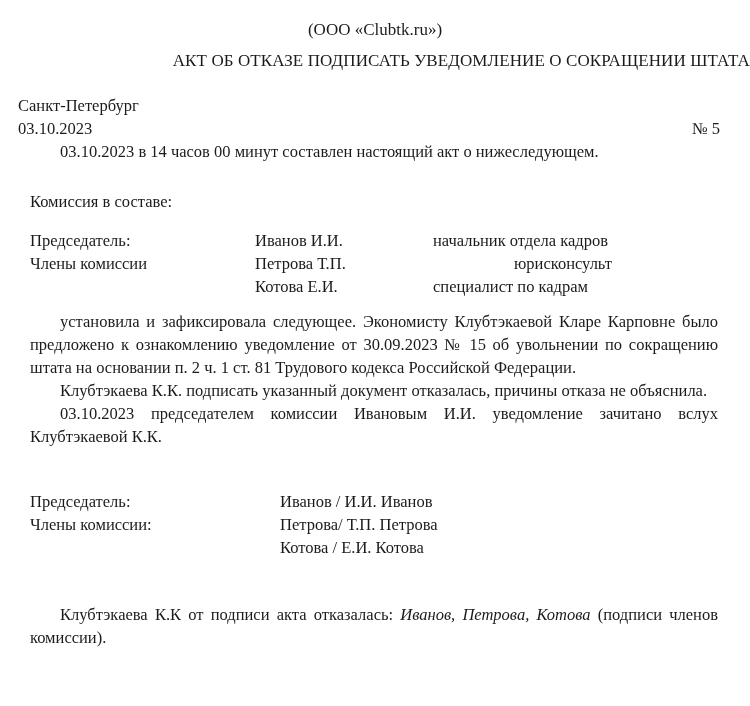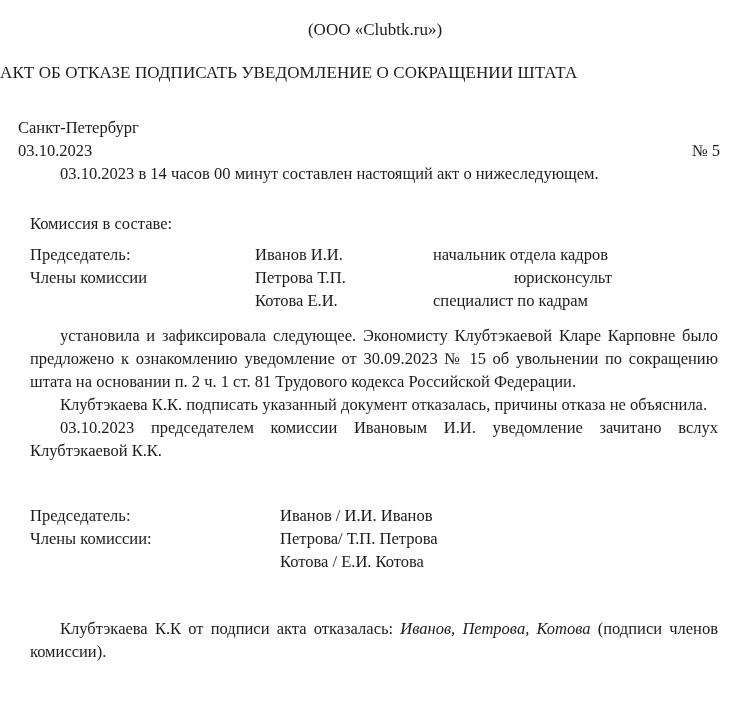--- a/index.html
+++ b/index.html
@@ -28,30 +28,30 @@
     font-size: 17px;
     line-height: 24px;
     padding-top: 18px;
   }
   .org-header .line2 {
     display: block;
   }
 
   
   .doc-title {
-    text-align: left;
+    text-align: right;
     font-size: 17px;
     line-height: 22px;
-    margin-top: 20px;
+    margin-top: 8px;
     letter-spacing: 0.1px;
   }
 
   
   .meta-block {
-    margin-top: 32px;
+    margin-top: 22px;
     padding-left: 18px;
     padding-right: 30px;
     font-size: 16.5px;
     line-height: 23px;
   }
   .meta-row {
     display: flex;
     justify-content: space-between;
     align-items: baseline;
   }
@@ -81,21 +81,21 @@
   }
 
   
   .commission {
     margin-top: 27px;
     padding-left: 30px;
     font-size: 16.5px;
     line-height: 23px;
   }
   .commission-caption {
-    margin-bottom: 8px;
+    margin-bottom: 16px;
   }
   .commission-table {
     border-collapse: collapse;
     margin-top: 0;
   }
   .commission-table td {
     padding: 0;
     vertical-align: top;
     line-height: 23px;
     font-size: 16.5px;

